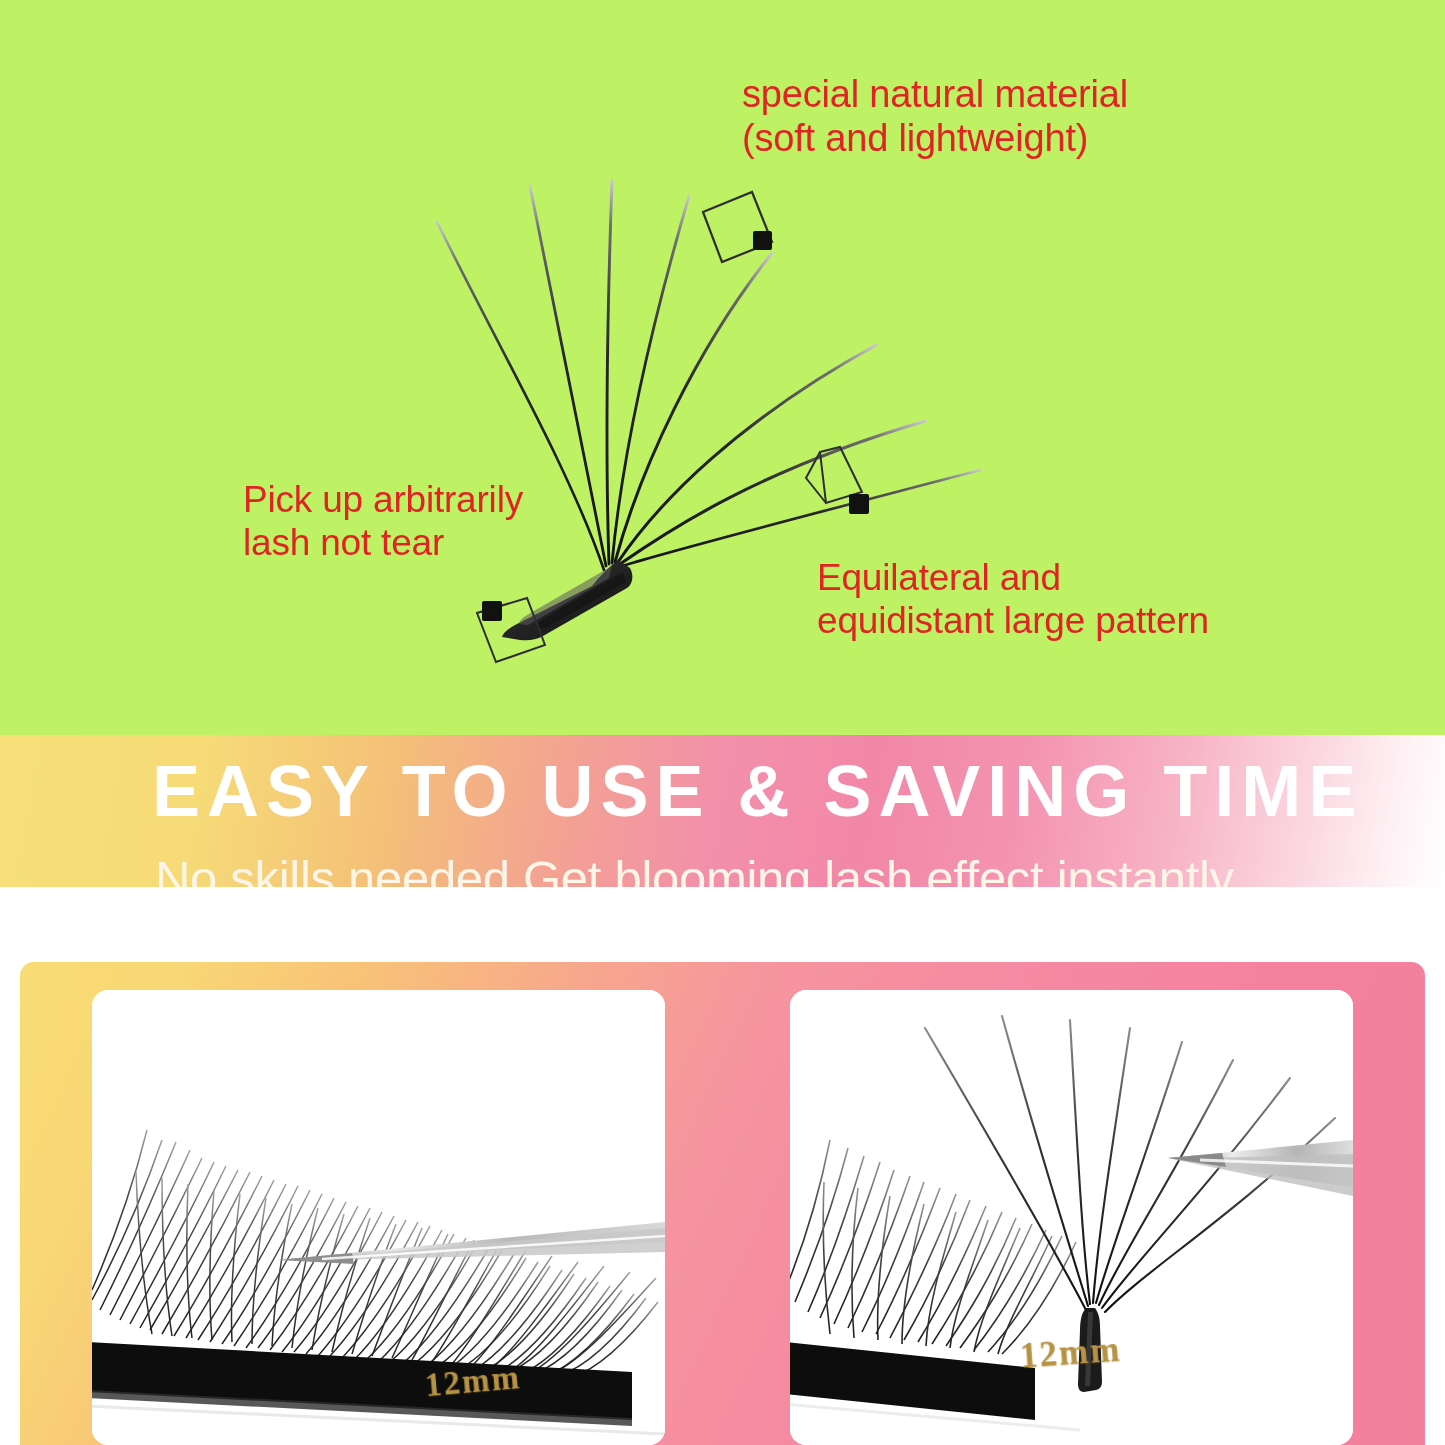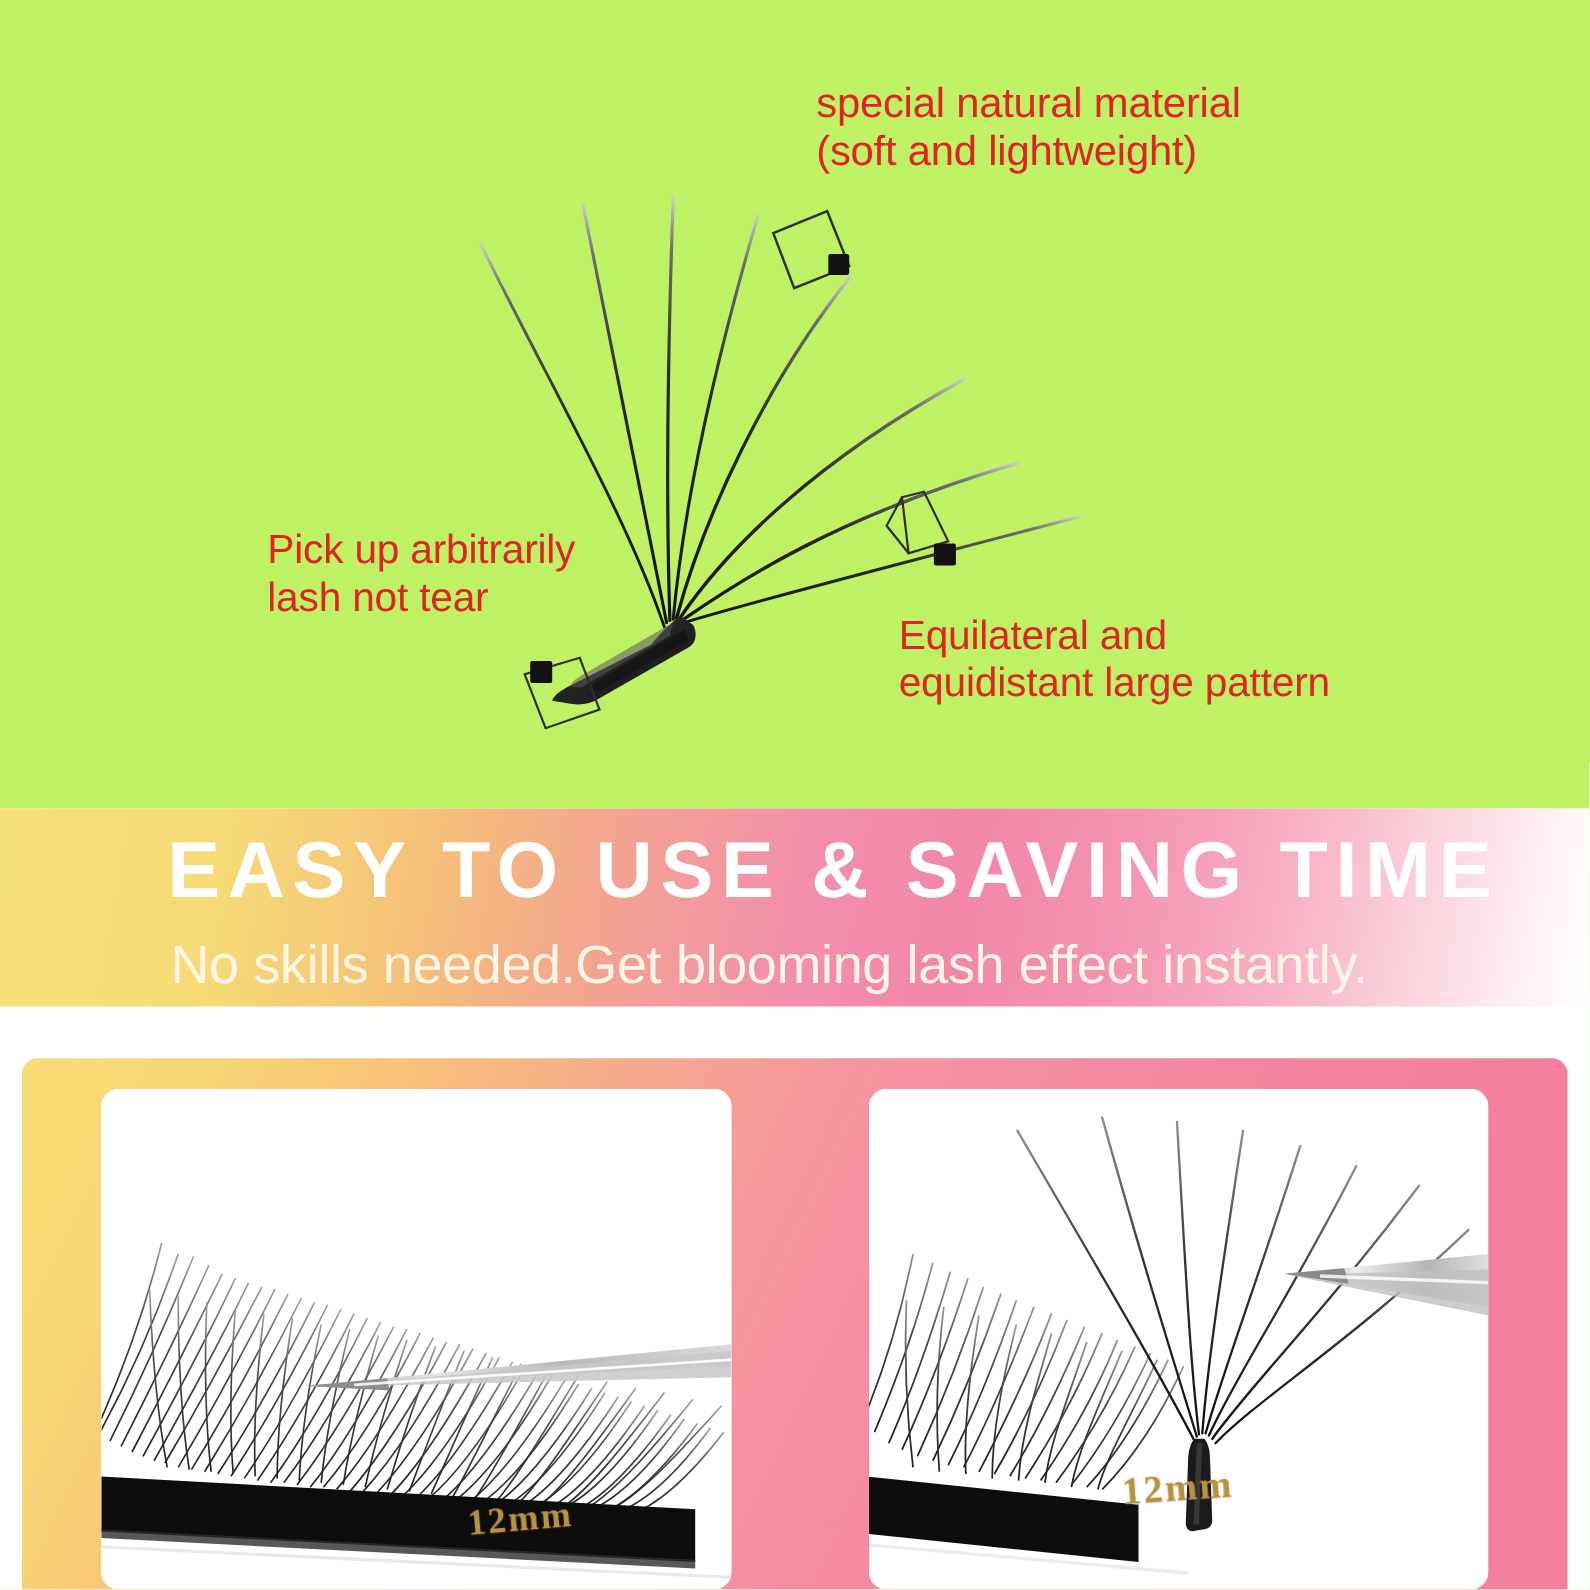--- a/index.html
+++ b/index.html
@@ -16,21 +16,21 @@
     font-weight:400; letter-spacing:-0.2px;
   }
   #label-material{ left:742px; top:72px; font-size:38px; text-align:left; }
   #label-pickup{ left:243px; top:478px; font-size:37px; text-align:left; }
   #label-equilateral{ left:817px; top:556px; font-size:37px; text-align:left; }
 
   #lash-illustration{ position:absolute; left:0; top:0; width:1445px; height:735px; }
 
   
   #banner{
-    position:absolute; left:0; top:735px; width:1445px; height:180px;
+    position:absolute; left:0; top:735px; width:1445px; height:152px;
     background:linear-gradient(100deg,
        #F7DF79 0%, #F6DB77 14%, #F4C078 27%, #F3A292 39%,
        #F28FAB 50%, #F287A7 60%, #F493B1 70%, #F7B0C4 80%,
        #FBD4DE 89%, #FEF2F5 96%, #FFFFFF 100%);
     overflow:hidden;
   }
   #banner-title{
     position:absolute; left:152px; top:20px; width:1160px;
     color:#ffffff; font-size:72px; font-weight:700;
     letter-spacing:7px; line-height:1.0; white-space:nowrap;

